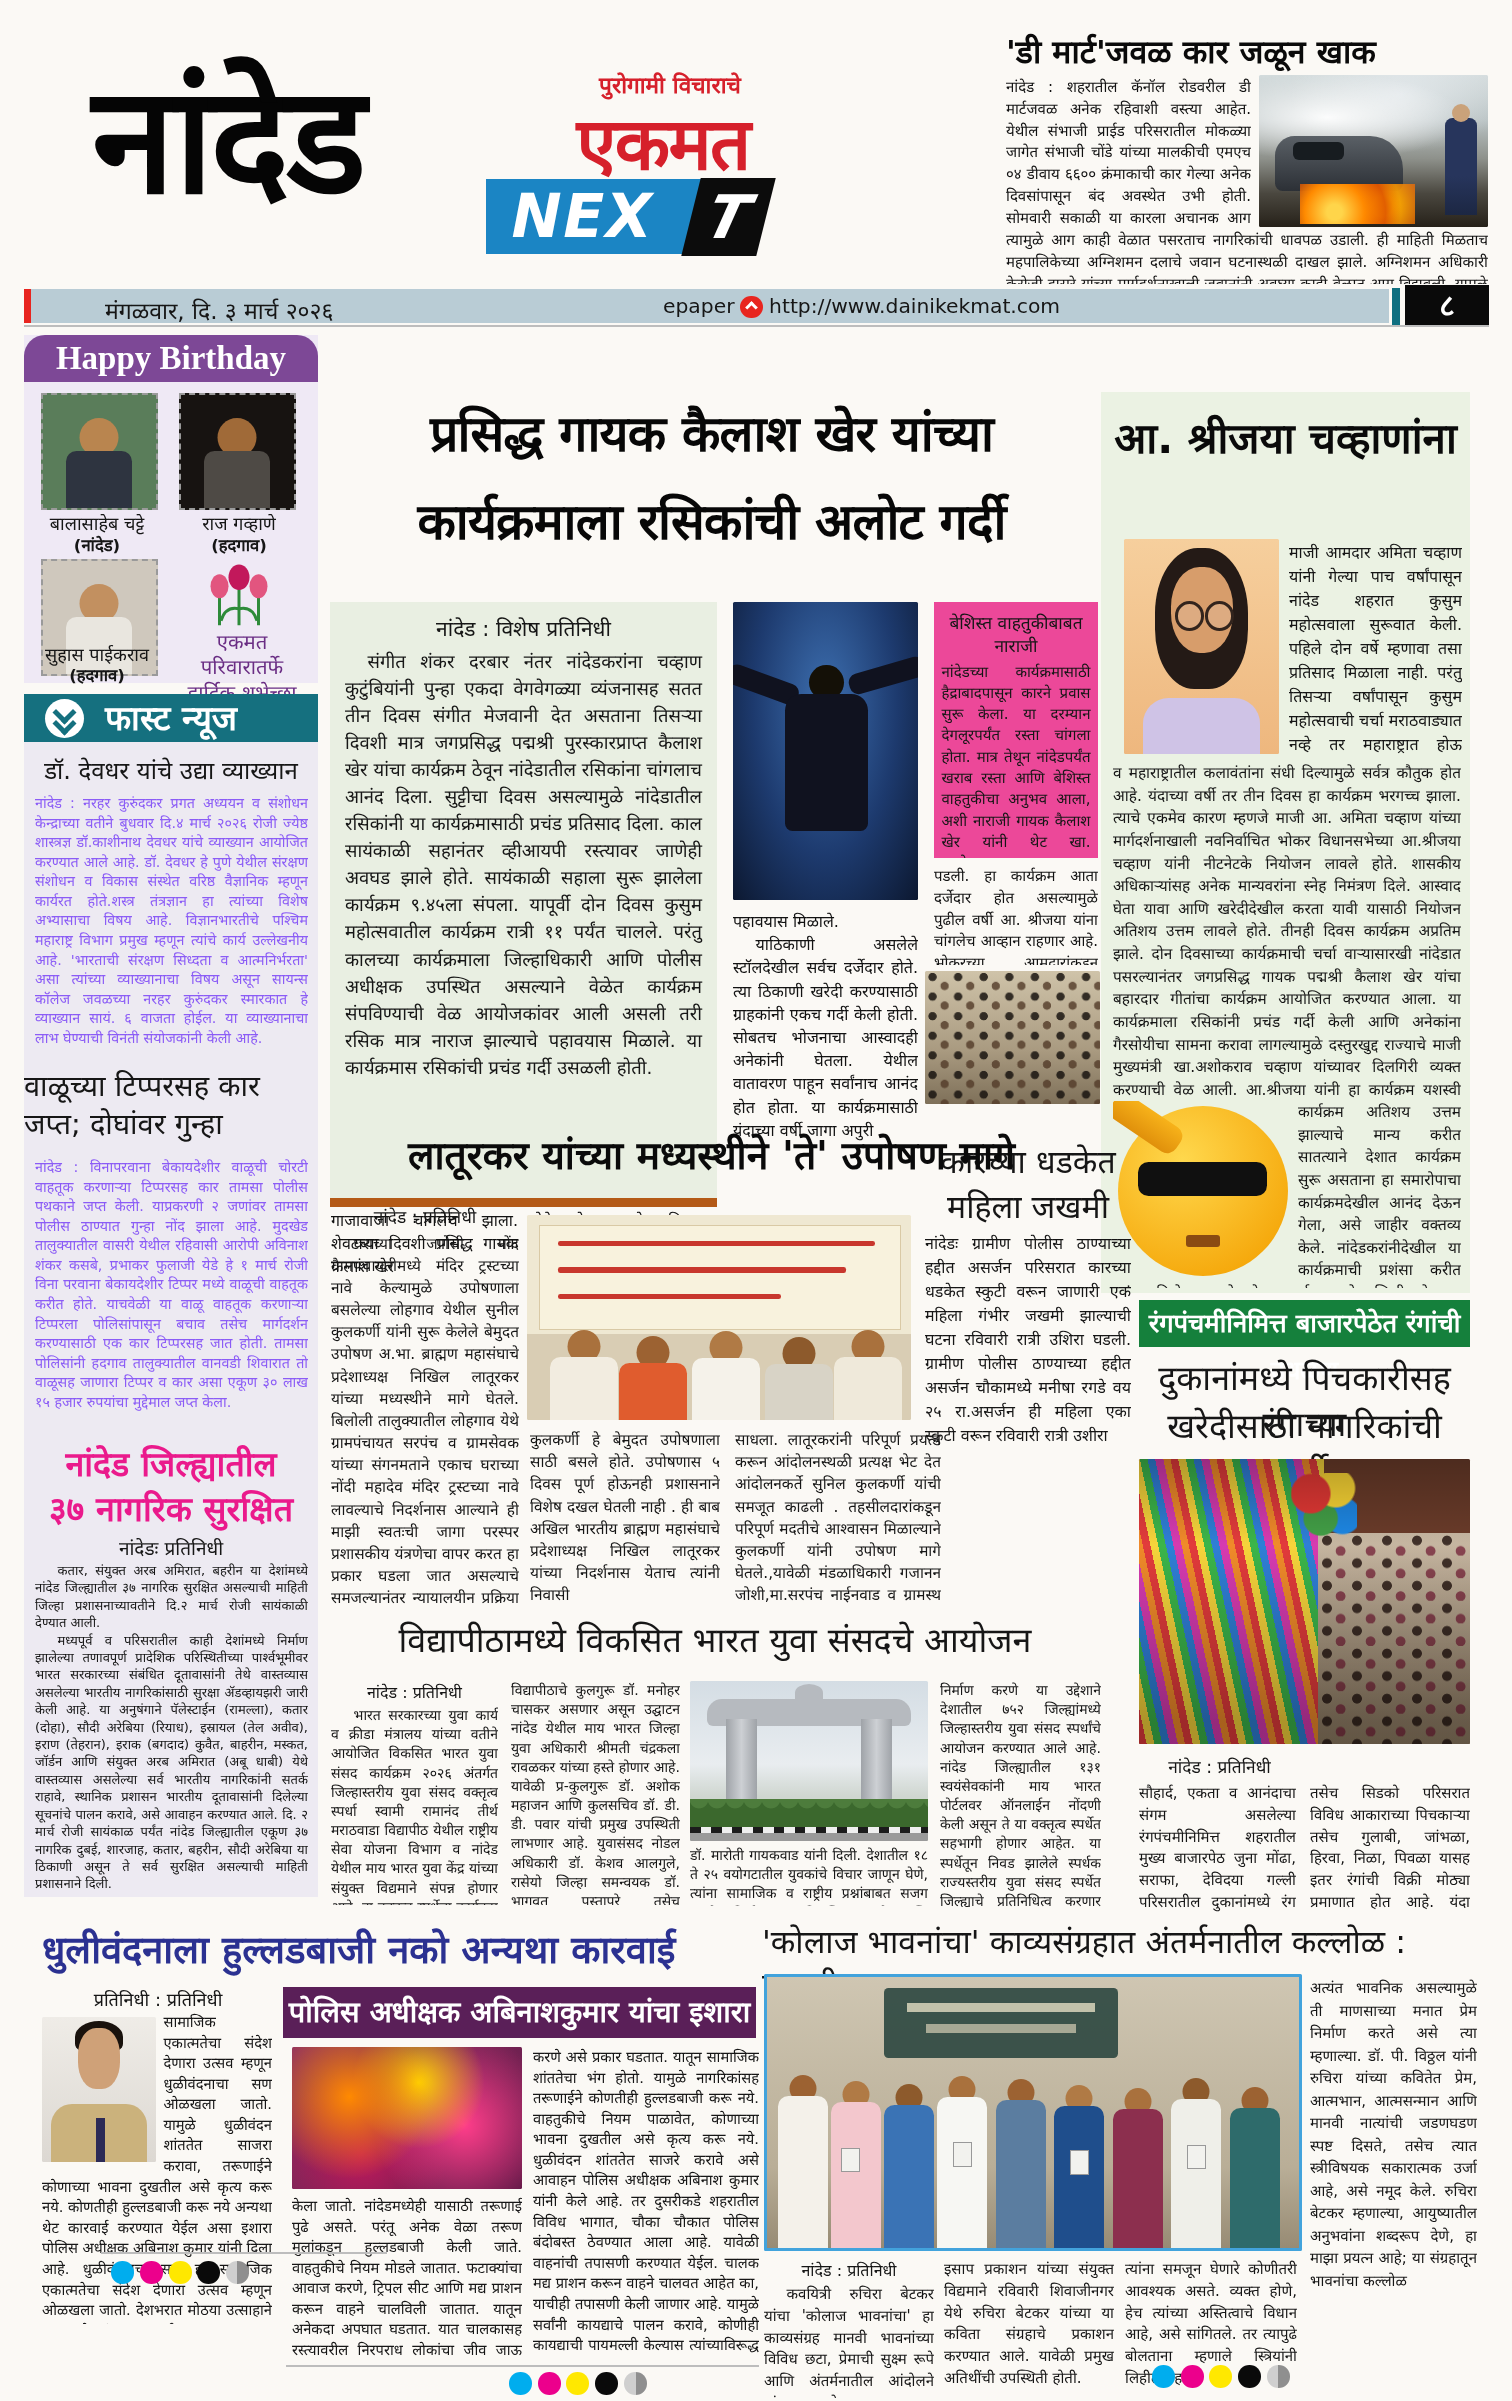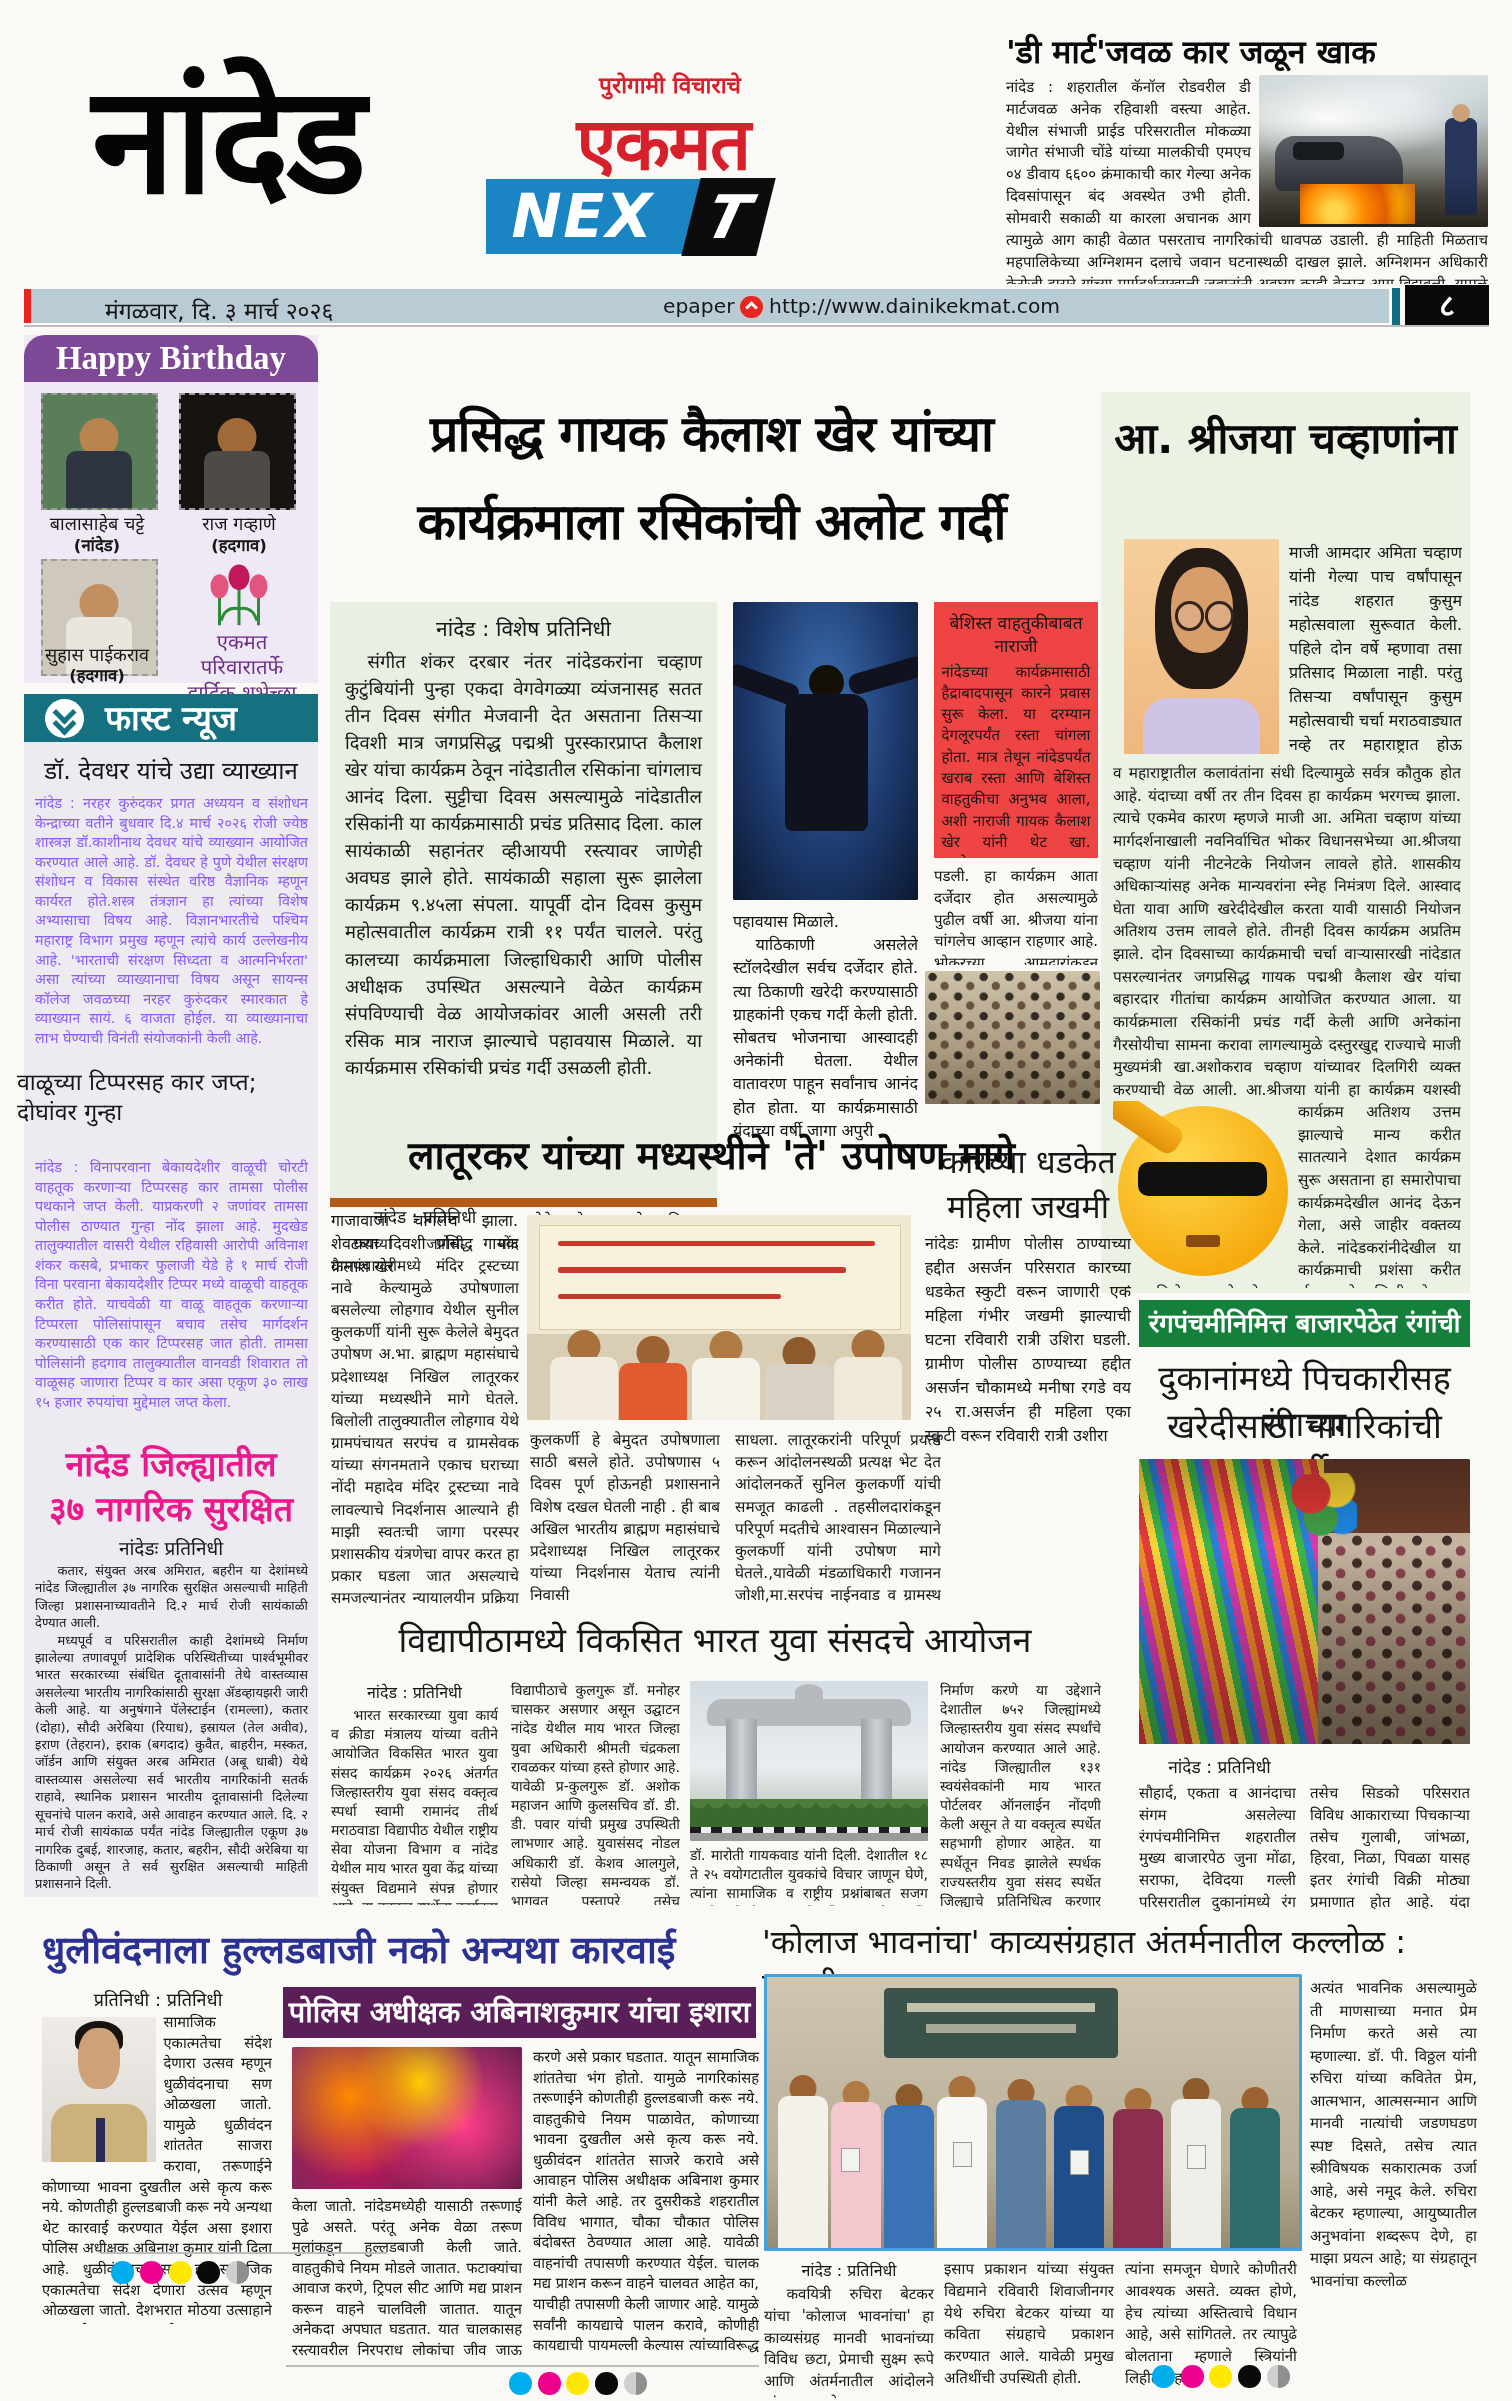--- a/index.html
+++ b/index.html
@@ -48,21 +48,21 @@
   .purpban{background:#5a1f58;color:#fff;font-weight:bold;font-size:29px;line-height:51px;text-align:center}
 
   .h-main{font-weight:bold;font-size:50px;color:#070707;text-align:center;letter-spacing:-0.8px}
   .h-salute{font-weight:bold;font-size:42px;color:#0a0a0a;text-align:center}
   .h-mid{font-weight:bold;font-size:39px;color:#0a0a0a;text-align:center}
   .h-pink{font-weight:bold;font-size:34px;color:#ea1a8c;text-align:center}
   .h-navy{font-weight:bold;font-size:38px;color:#2b3191}
   .h-k{font-weight:bold;font-size:32px;color:#0a0a0a}
 
   .greenbox{background:#e9efe2;border-bottom:9px solid #b45a17}
-  .bluebox{background:#ef4444}
+  .bluebox{background:#ec4899}
   .salutebox{background:#ebf2e3}
 
   
   .ph{position:absolute;overflow:hidden;border-radius:1.5px}
   .fig{position:absolute;bottom:0}
   .fig::before{content:"";position:absolute;left:50%;transform:translateX(-50%);top:0;
       width:var(--hw,22.6px);height:var(--hw,22.6px);border-radius:50%;background:var(--skin,#bd8a5e)}
   .fig::after{content:"";position:absolute;left:0;right:0;top:calc(var(--hw,22.6px) - 6px);bottom:0;
       border-radius:10.5px 10.5px 0 0;background:var(--c,#e8e8e8)}
 
@@ -233,21 +233,21 @@
   <div class="abs fn-head" style="left:24px;top:694px;width:294px;height:48px">
     <div class="fni"></div>
     <span>फास्ट न्यूज</span>
   </div>
 
   <div class="abs b c ov" style="left:30px;top:753px;width:282px;height:38px;font-size:24px;white-space:nowrap">डॉ. देवधर यांचे उद्या व्याख्यान</div>
   <div class="abs ov" style="left:35px;top:794px;width:273px;height:270px">
     <p class="sb"><span class="b">नांदेड :</span> <span>नरहर कुरुंदकर प्रगत अध्ययन व संशोधन केन्द्राच्या वतीने बुधवार दि.४ मार्च २०२६ रोजी ज्येष्ठ शास्त्रज्ञ डॉ.काशीनाथ देवधर यांचे व्याख्यान आयोजित करण्यात आले आहे. डॉ. देवधर हे पुणे येथील संरक्षण संशोधन व विकास संस्थेत वरिष्ठ वैज्ञानिक म्हणून कार्यरत होते.शस्त्र तंत्रज्ञान हा त्यांच्या विशेष अभ्यासाचा विषय आहे. विज्ञानभारतीचे पश्चिम महाराष्ट्र विभाग प्रमुख म्हणून त्यांचे कार्य उल्लेखनीय आहे. 'भारताची संरक्षण सिध्दता व आत्मनिर्भरता' असा त्यांच्या व्याख्यानाचा विषय असून सायन्स कॉलेज जवळच्या नरहर कुरुंदकर स्मारकात हे व्याख्यान सायं. ६ वाजता होईल. या व्याख्यानाचा लाभ घेण्याची विनंती संयोजकांनी केली आहे.</span></p>
   </div>
 
-  <div class="abs b ov" style="left:17px;top:1068px;width:279px;height:84px;font-size:23px;line-height:1.3">वाळूच्या टिप्परसह कार जप्त; दोघांवर गुन्हा</div>
+  <div class="abs b ov" style="left:24px;top:1068px;width:279px;height:84px;font-size:29px;line-height:1.3">वाळूच्या टिप्परसह कार जप्त; दोघांवर गुन्हा</div>
   <div class="abs ov" style="left:35px;top:1158px;width:273px;height:273px">
     <p class="sb"><span class="b">नांदेड :</span> <span>विनापरवाना बेकायदेशीर वाळूची चोरटी वाहतूक करणाऱ्या टिप्परसह कार तामसा पोलीस पथकाने जप्त केली. याप्रकरणी २ जणांवर तामसा पोलीस ठाण्यात गुन्हा नोंद झाला आहे. मुदखेड तालुक्यातील वासरी येथील रहिवासी आरोपी अविनाश शंकर कसबे, प्रभाकर फुलाजी येडे हे १ मार्च रोजी विना परवाना बेकायदेशीर टिप्पर मध्ये वाळूची वाहतूक करीत होते. याचवेळी या वाळू वाहतूक करणाऱ्या टिप्परला पोलिसांपासून बचाव तसेच मार्गदर्शन करण्यासाठी एक कार टिप्परसह जात होती. तामसा पोलिसांनी हदगाव तालुक्यातील वानवडी शिवारात तो वाळूसह जाणारा टिप्पर व कार असा एकूण ३० लाख १५ हजार रुपयांचा मुद्देमाल जप्त केला.</span></p>
   </div>
 
   <div class="abs h-pink" style="left:30px;top:1440px;width:282px">नांदेड जिल्ह्यातील</div>
   <div class="abs h-pink" style="left:30px;top:1485px;width:282px">३७ नागरिक सुरक्षित</div>
   <div class="abs b c" style="left:30px;top:1535px;width:282px;font-size:19px">नांदेडः प्रतिनिधी</div>
   <div class="abs ov" style="left:35px;top:1562px;width:273px;height:331px">
     <p class="j ind" style="font-size:13px;line-height:1.34">कतार, संयुक्त अरब अमिरात, बहरीन या देशांमध्ये नांदेड जिल्ह्यातील ३७ नागरिक सुरक्षित असल्याची माहिती जिल्हा प्रशासनाच्यावतीने दि.२ मार्च रोजी सायंकाळी देण्यात आली.</p>
     <p class="j ind" style="font-size:13px;line-height:1.34">मध्यपूर्व व परिसरातील काही देशांमध्ये निर्माण झालेल्या तणावपूर्ण प्रादेशिक परिस्थितीच्या पार्श्वभूमीवर भारत सरकारच्या संबंधित दूतावासांनी तेथे वास्तव्यास असलेल्या भारतीय नागरिकांसाठी सुरक्षा ॲडव्हायझरी जारी केली आहे. या अनुषंगाने पॅलेस्टाईन (रामल्ला), कतार (दोहा), सौदी अरेबिया (रियाध), इस्रायल (तेल अवीव), इराण (तेहरान), इराक (बगदाद) कुवैत, बाहरीन, मस्कत, जॉर्डन आणि संयुक्त अरब अमिरात (अबू धाबी) येथे वास्तव्यास असलेल्या सर्व भारतीय नागरिकांनी सतर्क राहावे, स्थानिक प्रशासन भारतीय दूतावासांनी दिलेल्या सूचनांचे पालन करावे, असे आवाहन करण्यात आले. दि. २ मार्च रोजी सायंकाळ पर्यंत नांदेड जिल्ह्यातील एकूण ३७ नागरिक दुबई, शारजाह, कतार, बहरीन, सौदी अरेबिया या ठिकाणी असून ते सर्व सुरक्षित असल्याची माहिती प्रशासनाने दिली.</p>

